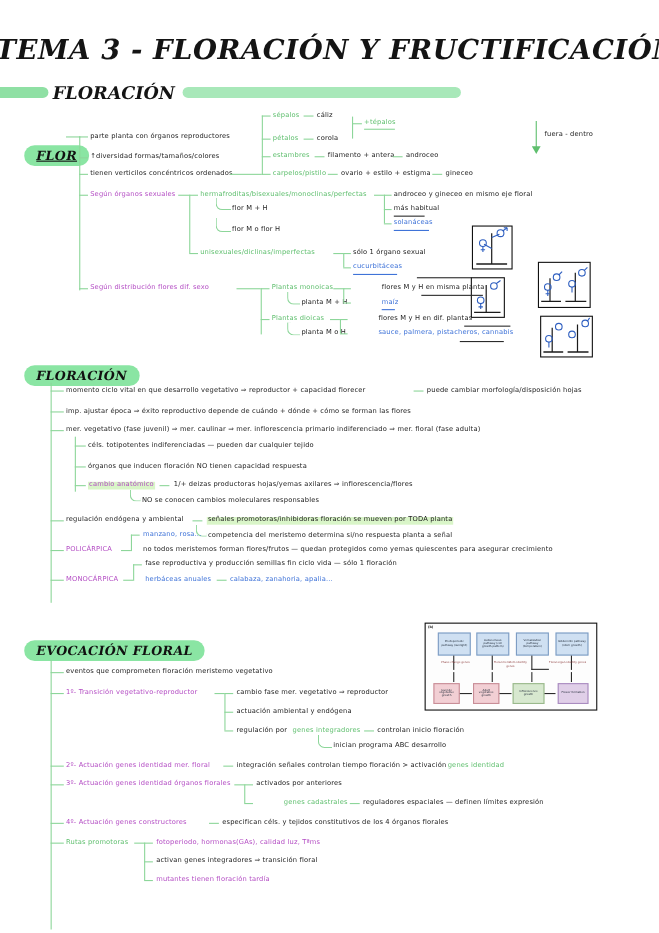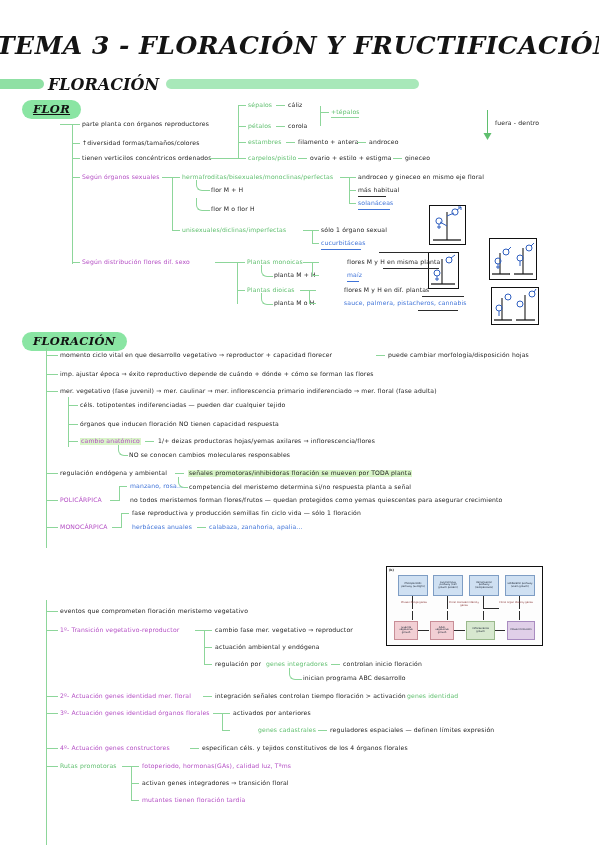--- a/index.html
+++ b/index.html
@@ -85,21 +85,21 @@
     <div class="doc-title">TEMA 3 - FLORACIÓN Y FRUCTIFICACIÓN</div>
     <div class="bar-right"></div>
   </div>
 
   <div class="sub-row">
     <div class="sub-bar-left"></div>
     <div class="sub-title">FLORACIÓN</div>
     <div class="sub-bar-right"></div>
   </div>
 
-  <div class="pill small" style="left:22px;top:100px;text-decoration:underline;">FLOR</div>
+  <div class="pill small" style="left:22px;top:132px;text-decoration:underline;">FLOR</div>
 
   <div class="ln v" style="left:72px;top:124px;height:140px;"></div>
   <div class="ln h" style="left:60px;top:124px;width:13px;"></div>
 
   <div class="ln h" style="left:72px;top:124px;width:8px;"></div>
   <div class="ln h" style="left:72px;top:143px;width:8px;"></div>
   <div class="ln h" style="left:72px;top:158px;width:8px;"></div>
   <div class="ln h" style="left:72px;top:177px;width:8px;"></div>
   <div class="ln h" style="left:72px;top:262px;width:8px;"></div>
 
@@ -319,20 +319,21 @@
   <div class="ln h" style="left:46px;top:527px;width:12px;"></div>
   <div class="t pur" style="left:60px;top:524px;">MONOCÁRPICA</div>
   <div class="ln h" style="left:112px;top:527px;width:9px;"></div>
   <div class="ln v" style="left:121px;top:513px;height:15px;"></div>
   <div class="ln h" style="left:121px;top:513px;width:8px;"></div>
   <div class="t blk" style="left:132px;top:510px;">fase reproductiva y producción semillas fin ciclo vida  —  sólo 1 floración</div>
   <div class="t blu" style="left:132px;top:524px;">herbáceas anuales</div>
   <div class="ln h" style="left:197px;top:527px;width:9px;"></div>
   <div class="t blu" style="left:209px;top:524px;">calabaza, zanahoria, apalia...</div>
 
+  <div class="pill small" style="left:22px;top:582px;">EVOCACIÓN FLORAL</div>
 
   <div class="ln v" style="left:46px;top:600px;height:245px;"></div>
 
   <div class="ln h" style="left:46px;top:611px;width:12px;"></div>
   <div class="t blk" style="left:60px;top:608px;">eventos que comprometen floración meristemo vegetativo</div>
 
   <div class="ln h" style="left:46px;top:630px;width:12px;"></div>
   <div class="t pur" style="left:60px;top:627px;">1º- Transición vegetativo-reproductor</div>
   <div class="ln h" style="left:195px;top:630px;width:9px;"></div>
   <div class="ln v" style="left:204px;top:630px;height:34px;"></div>

